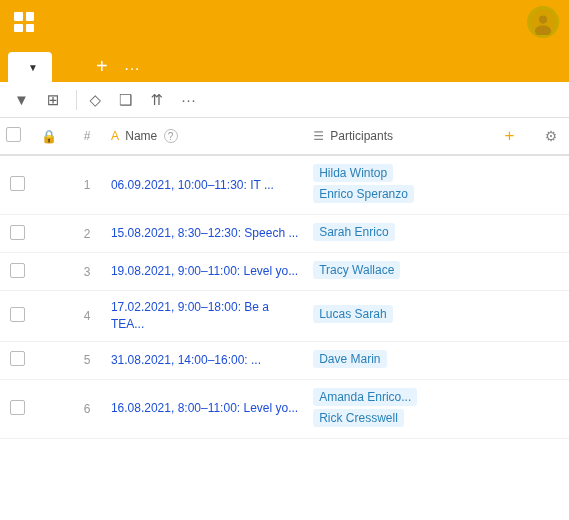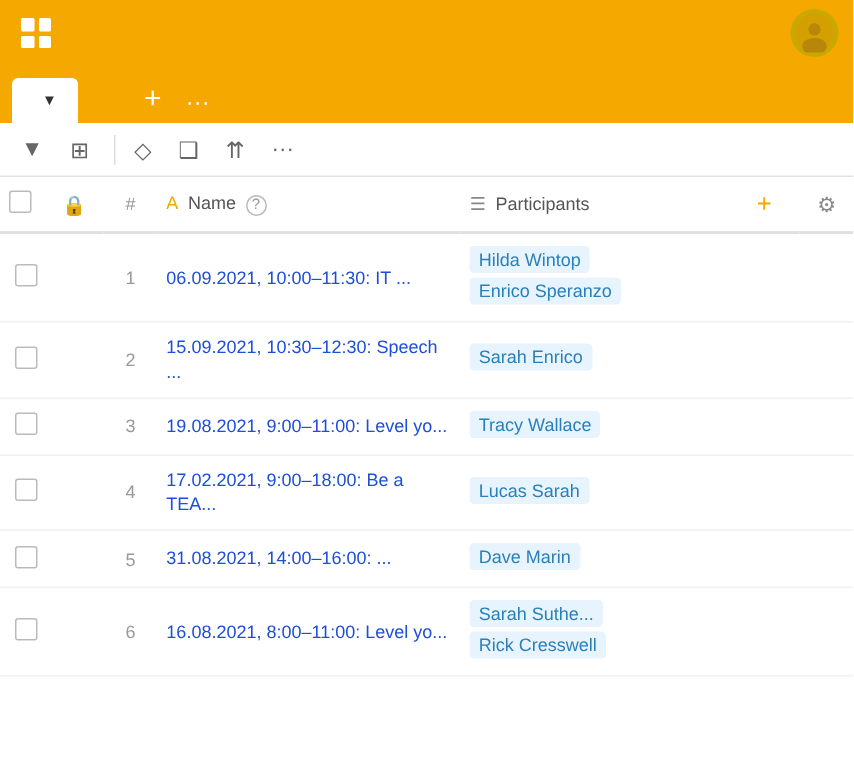--- a/index.html
+++ b/index.html
@@ -348,21 +348,21 @@
           </td>
           <td><div class="participant-chip">Hilda Wintop</div><div class="participant-chip">Enrico Speranzo</div></td>
           <td></td>
           <td></td>
         </tr>
         <tr>
           <td class="col-check"><span class="checkbox-box"></span></td>
           <td class="col-lock"></td>
           <td class="col-num">2</td>
           <td>
-            <div class="date-cell">15.09.2021, 10:30–12:30: Speech ...</div>
+            <div class="date-cell">15.08.2021, 8:30–12:30: Speech ...</div>
           </td>
           <td><div class="participant-chip">Sarah Enrico</div></td>
           <td></td>
           <td></td>
         </tr>
         <tr>
           <td class="col-check"><span class="checkbox-box"></span></td>
           <td class="col-lock"></td>
           <td class="col-num">3</td>
           <td>
@@ -394,19 +394,19 @@
           <td></td>
           <td></td>
         </tr>
         <tr>
           <td class="col-check"><span class="checkbox-box"></span></td>
           <td class="col-lock"></td>
           <td class="col-num">6</td>
           <td>
             <div class="date-cell">16.08.2021, 8:00–11:00: Level yo...</div>
           </td>
-          <td><div class="participant-chip">Sarah Suthe...</div><div class="participant-chip">Rick Cresswell</div></td>
+          <td><div class="participant-chip">Amanda Enrico...</div><div class="participant-chip">Rick Cresswell</div></td>
           <td></td>
           <td></td>
         </tr>
       </tbody>
   </table>
 </div>
 
 </body></html>

